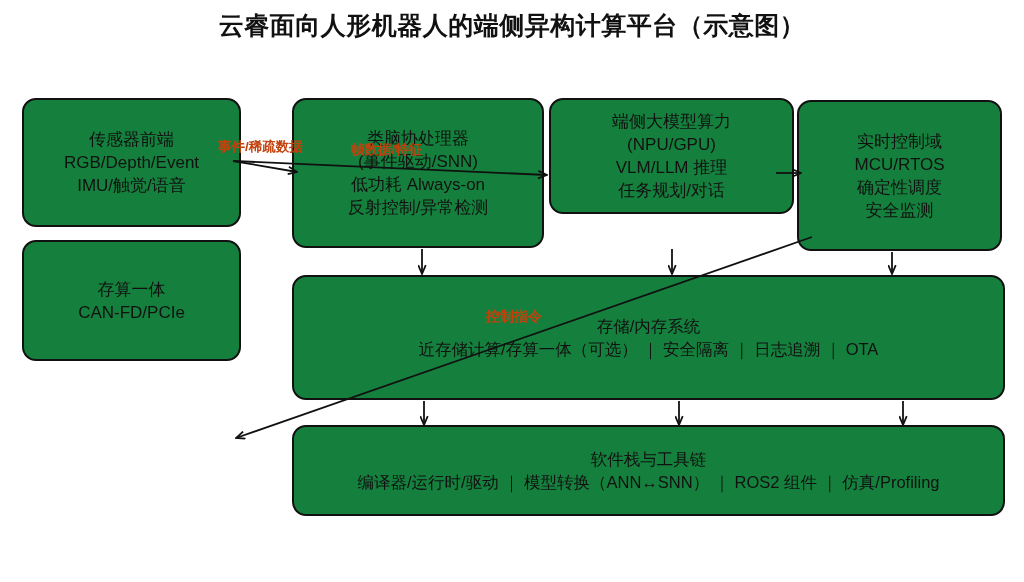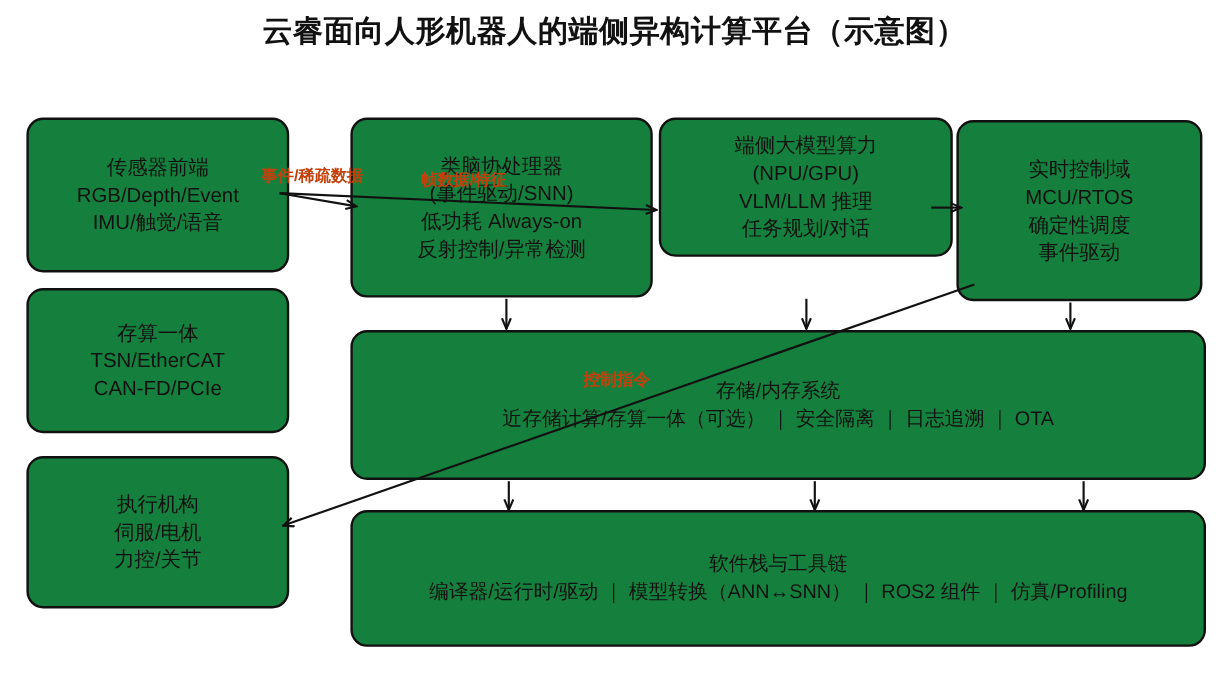--- a/index.html
+++ b/index.html
@@ -35,57 +35,51 @@
   <div class="title">云睿面向人形机器人的端侧异构计算平台（示意图）</div>
 
   <div class="box" style="left:22px;top:98px;width:219px;height:129px;">
     <div class="bl">传感器前端</div>
     <div class="bl">RGB/Depth/Event</div>
     <div class="bl">IMU/触觉/语音</div>
   </div>
 
   <div class="box" style="left:22px;top:240px;width:219px;height:121px;">
     <div class="bl">存算一体</div>
-    <div class="bl">TSN/EtherCAT</div>
     <div class="bl">CAN-FD/PCIe</div>
   </div>
 
-  <div class="box" style="left:22px;top:380px;width:219px;height:127px;">
-    <div class="bl">执行机构</div>
-    <div class="bl">伺服/电机</div>
-    <div class="bl">力控/关节</div>
-  </div>
 
   <div class="box" style="left:292px;top:98px;width:252px;height:150px;">
     <div class="bl">类脑协处理器</div>
     <div class="bl">(事件驱动/SNN)</div>
     <div class="bl">低功耗 Always-on</div>
     <div class="bl">反射控制/异常检测</div>
   </div>
 
   <div class="box" style="left:549px;top:98px;width:245px;height:116px;">
     <div class="bl">端侧大模型算力</div>
     <div class="bl">(NPU/GPU)</div>
     <div class="bl">VLM/LLM 推理</div>
     <div class="bl">任务规划/对话</div>
   </div>
 
   <div class="box" style="left:797px;top:100px;width:205px;height:151px;">
     <div class="bl">实时控制域</div>
     <div class="bl">MCU/RTOS</div>
     <div class="bl">确定性调度</div>
-    <div class="bl">事件驱动</div>
+    <div class="bl">安全监测</div>
   </div>
 
   <div class="box wide" style="left:292px;top:275px;width:713px;height:125px;">
     <div class="bl">存储/内存系统</div>
     <div class="bl">近存储计算/存算一体（可选） ｜ 安全隔离 ｜ 日志追溯 ｜ OTA</div>
   </div>
 
-  <div class="box wide" style="left:292px;top:425px;width:713px;height:114px;">
+  <div class="box wide" style="left:292px;top:425px;width:713px;height:91px;">
     <div class="bl">软件栈与工具链</div>
     <div class="bl">编译器/运行时/驱动 ｜ 模型转换（ANN↔SNN） ｜ ROS2 组件 ｜ 仿真/Profiling</div>
   </div>
 
   <div class="edge-label" id="lbl-event">事件/稀疏数据</div>
   <div class="edge-label" id="lbl-frame">帧数据/特征</div>
   <div class="edge-label" id="lbl-ctrl">控制指令</div>
 
   <svg class="connectors" width="1024" height="582" viewBox="0 0 1024 582">
     <defs>

